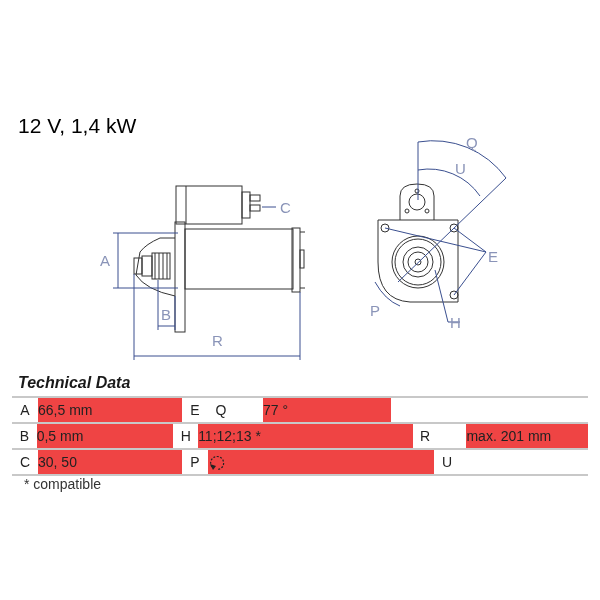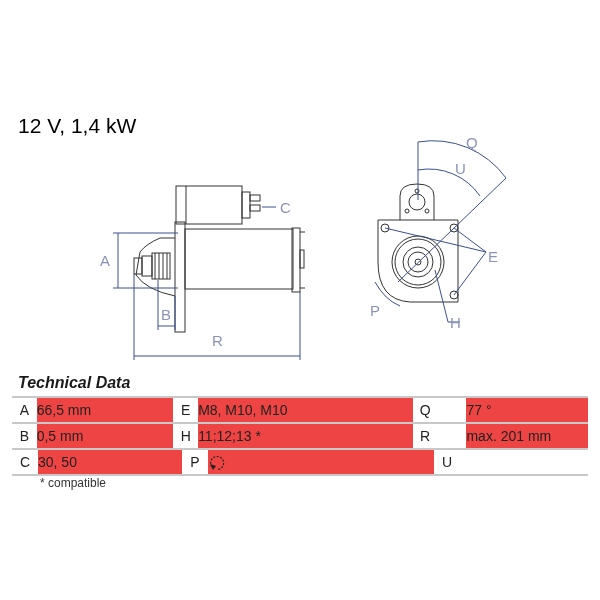--- a/index.html
+++ b/index.html
@@ -8,21 +8,21 @@
   .spec-title { position:absolute; left:18px; top:106px; font-size:21px; color:#000000;margin-top:8px; }
   .diagram { position:absolute; left:0; top:0; width:600px; height:380px; }
   .section-title { position:absolute; left:18px; top:374px; font-size:16px; font-weight:bold; color:#1a1a1a;font-style:italic; }
   .table { position:absolute; left:12px; top:396px; width:576px; border-top:2px solid #c8c8c8; }
   .row { display:flex; height:24px; border-bottom:2px solid #c8c8c8; }
   .lbl { width:26px; background:#fff; font-size:14px; line-height:24px; text-align:center; color:#222; }
   .val { background:#ef4444; font-size:14px; line-height:24px; color:#222; box-sizing:border-box; }
   .v1 { width:144px; }
   .v2 { width:226px; }
   .v3 { width:128px;margin-left:29px; }
-  .note { position:absolute; left:40px; top:476px; font-size:12px; color:#333; }
+  .note { position:absolute; left:24px; top:476px; font-size:14px; color:#333; }
   .rot-icon { display:inline-block; vertical-align:middle; }
 </style>
 </head>
 <body>
 
 <div class="spec-title">12 V, 1,4 kW</div>
 
 <svg class="diagram" viewBox="0 0 600 380" xmlns="http://www.w3.org/2000/svg">
 
   <g stroke="#333" stroke-width="1" fill="none">
@@ -102,21 +102,20 @@
   </g>
 </svg>
 
 <div class="section-title">Technical Data</div>
 
 <div class="table">
   <div class="row">
     <div class="lbl">A</div>
     <div class="val v1">66,5 mm</div>
     <div class="lbl">E</div>
-    <div class="val v2">M8, M10, M10</div>
     <div class="lbl">Q</div>
     <div class="val v3">77 °</div>
   </div>
   <div class="row">
     <div class="lbl">B</div>
     <div class="val v1">0,5 mm</div>
     <div class="lbl">H</div>
     <div class="val v2">11;12;13 *</div>
     <div class="lbl">R</div>
     <div class="val v3">max. 201 mm</div>

